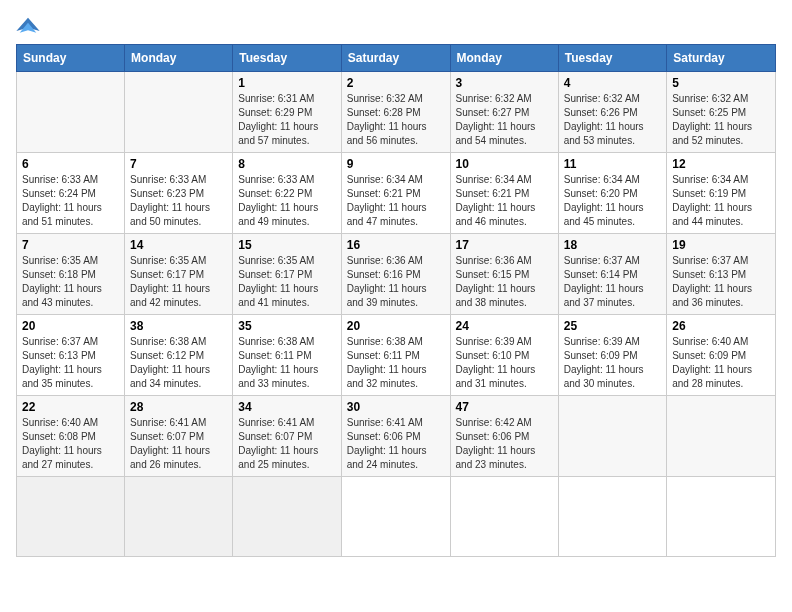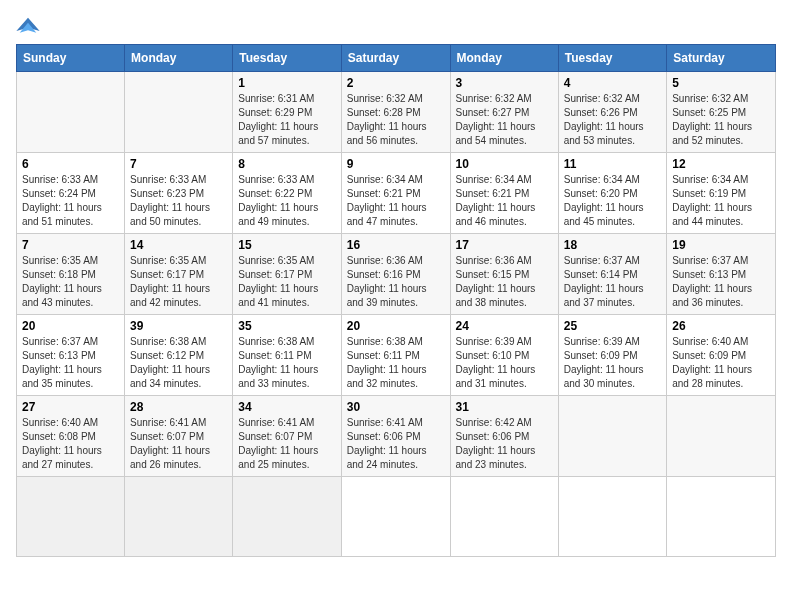--- a/index.html
+++ b/index.html
@@ -131,33 +131,33 @@
         <td><span class="day-number">7</span><span class="day-info">Sunrise: 6:35 AM<br>Sunset: 6:18 PM<br>Daylight: 11 hours and 43 minutes.</span></td>
         <td><span class="day-number">14</span><span class="day-info">Sunrise: 6:35 AM<br>Sunset: 6:17 PM<br>Daylight: 11 hours and 42 minutes.</span></td>
         <td><span class="day-number">15</span><span class="day-info">Sunrise: 6:35 AM<br>Sunset: 6:17 PM<br>Daylight: 11 hours and 41 minutes.</span></td>
         <td><span class="day-number">16</span><span class="day-info">Sunrise: 6:36 AM<br>Sunset: 6:16 PM<br>Daylight: 11 hours and 39 minutes.</span></td>
         <td><span class="day-number">17</span><span class="day-info">Sunrise: 6:36 AM<br>Sunset: 6:15 PM<br>Daylight: 11 hours and 38 minutes.</span></td>
         <td><span class="day-number">18</span><span class="day-info">Sunrise: 6:37 AM<br>Sunset: 6:14 PM<br>Daylight: 11 hours and 37 minutes.</span></td>
         <td><span class="day-number">19</span><span class="day-info">Sunrise: 6:37 AM<br>Sunset: 6:13 PM<br>Daylight: 11 hours and 36 minutes.</span></td>
       </tr>
       <tr>
         <td><span class="day-number">20</span><span class="day-info">Sunrise: 6:37 AM<br>Sunset: 6:13 PM<br>Daylight: 11 hours and 35 minutes.</span></td>
-        <td><span class="day-number">39</span><span class="day-info">Sunrise: 6:38 AM<br>Sunset: 6:12 PM<br>Daylight: 11 hours and 34 minutes.</span></td>
+        <td><span class="day-number">38</span><span class="day-info">Sunrise: 6:38 AM<br>Sunset: 6:12 PM<br>Daylight: 11 hours and 34 minutes.</span></td>
         <td><span class="day-number">35</span><span class="day-info">Sunrise: 6:38 AM<br>Sunset: 6:11 PM<br>Daylight: 11 hours and 33 minutes.</span></td>
         <td><span class="day-number">20</span><span class="day-info">Sunrise: 6:38 AM<br>Sunset: 6:11 PM<br>Daylight: 11 hours and 32 minutes.</span></td>
         <td><span class="day-number">24</span><span class="day-info">Sunrise: 6:39 AM<br>Sunset: 6:10 PM<br>Daylight: 11 hours and 31 minutes.</span></td>
         <td><span class="day-number">25</span><span class="day-info">Sunrise: 6:39 AM<br>Sunset: 6:09 PM<br>Daylight: 11 hours and 30 minutes.</span></td>
         <td><span class="day-number">26</span><span class="day-info">Sunrise: 6:40 AM<br>Sunset: 6:09 PM<br>Daylight: 11 hours and 28 minutes.</span></td>
       </tr>
       <tr>
-        <td><span class="day-number">27</span><span class="day-info">Sunrise: 6:40 AM<br>Sunset: 6:08 PM<br>Daylight: 11 hours and 27 minutes.</span></td>
+        <td><span class="day-number">22</span><span class="day-info">Sunrise: 6:40 AM<br>Sunset: 6:08 PM<br>Daylight: 11 hours and 27 minutes.</span></td>
         <td><span class="day-number">28</span><span class="day-info">Sunrise: 6:41 AM<br>Sunset: 6:07 PM<br>Daylight: 11 hours and 26 minutes.</span></td>
         <td><span class="day-number">34</span><span class="day-info">Sunrise: 6:41 AM<br>Sunset: 6:07 PM<br>Daylight: 11 hours and 25 minutes.</span></td>
         <td><span class="day-number">30</span><span class="day-info">Sunrise: 6:41 AM<br>Sunset: 6:06 PM<br>Daylight: 11 hours and 24 minutes.</span></td>
-        <td><span class="day-number">31</span><span class="day-info">Sunrise: 6:42 AM<br>Sunset: 6:06 PM<br>Daylight: 11 hours and 23 minutes.</span></td>
+        <td><span class="day-number">47</span><span class="day-info">Sunrise: 6:42 AM<br>Sunset: 6:06 PM<br>Daylight: 11 hours and 23 minutes.</span></td>
         <td class="empty"></td>
         <td class="empty"></td>
       </tr>
       <tr>
         <td class="empty"></td>
         <td class="empty"></td>
         <td class="empty"></td>
         <td></td>
         <td></td>
         <td></td>

